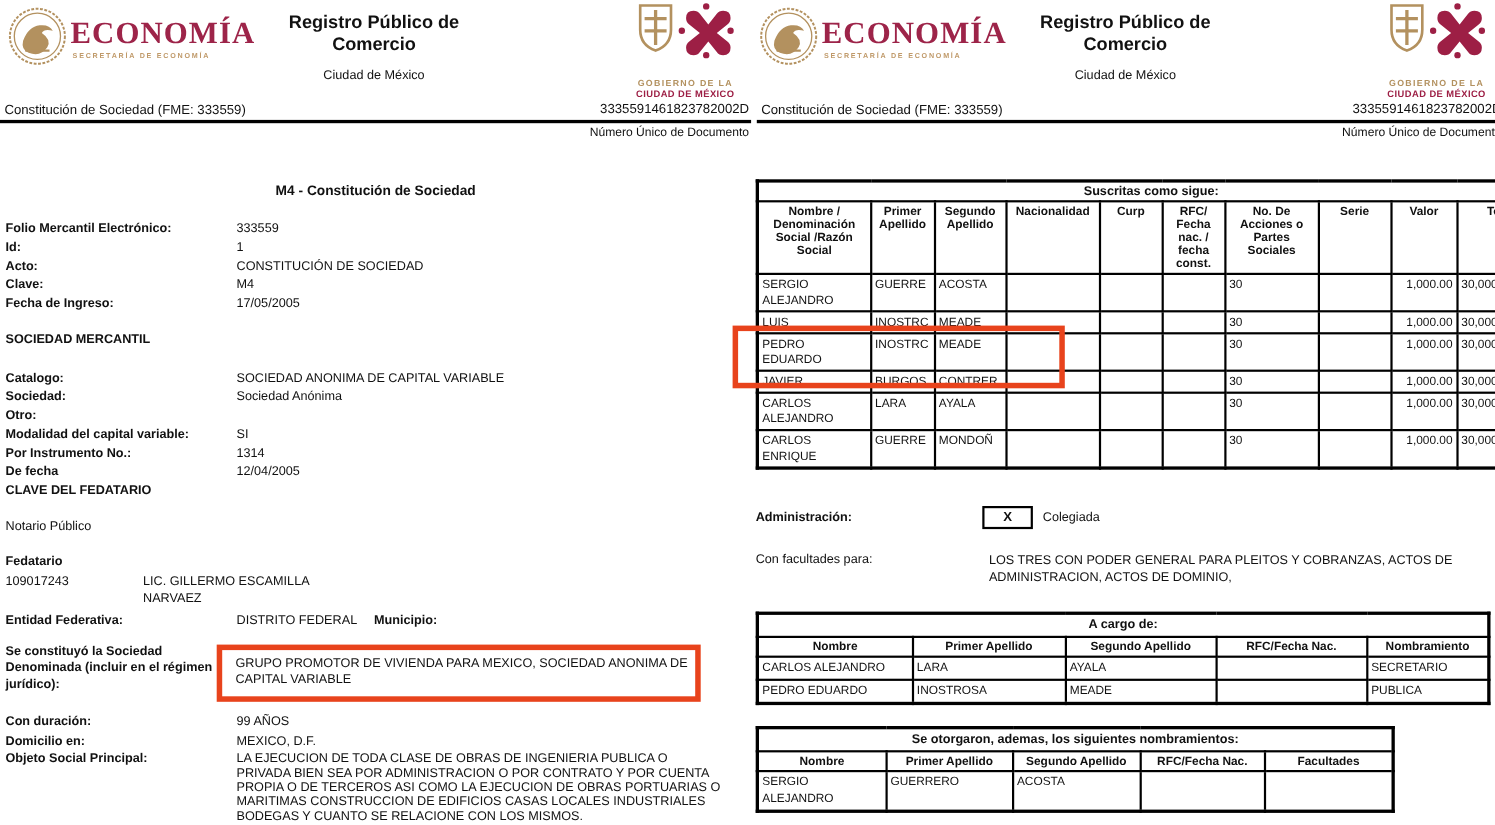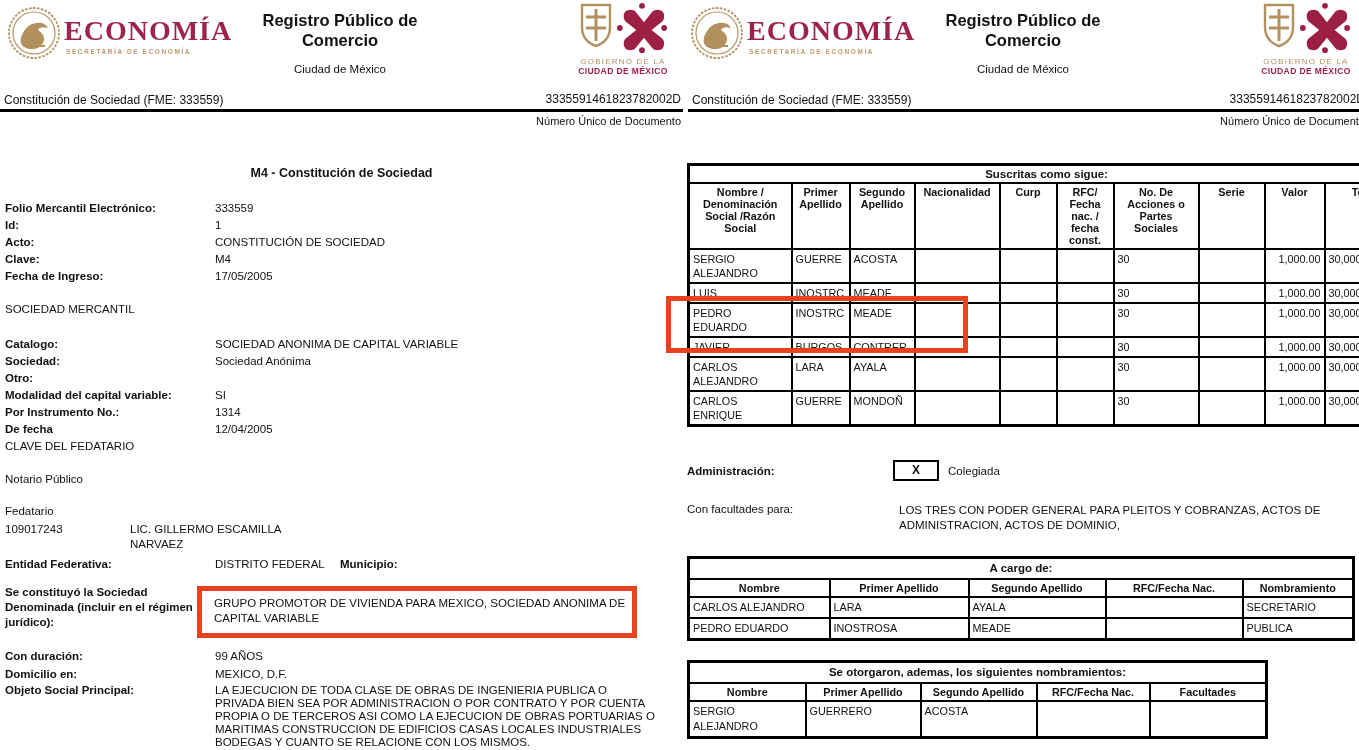--- a/index.html
+++ b/index.html
@@ -18,39 +18,39 @@
   .hdr{position:absolute;top:0;left:0;width:683px;height:90px}
   .eagle{position:absolute;left:7px;top:6px}
   .brand{position:absolute;left:64px;top:16px}
   .brand-name{font-family:"Liberation Serif","DejaVu Serif",serif;font-size:28px;font-weight:bold;color:#9d2449;letter-spacing:1px;line-height:30px}
   .brand-sub{font-size:6.5px;font-weight:bold;color:#c09a6a;letter-spacing:1.6px;margin-top:2px;margin-left:2px}
   .hdr-center{position:absolute;left:196px;top:10px;width:288px;text-align:center}
   .reg-title{font-size:16.5px;font-weight:bold;line-height:20px}
   .ciudad{font-size:11.5px;margin-top:13px}
   .cdmx{position:absolute;left:563px;top:2px;width:120px;text-align:center}
   .cdmx-logos{display:flex;justify-content:center;align-items:flex-start;gap:3px}
-  .gov1{font-size:8px;font-weight:normal;color:#b3915f;letter-spacing:1.2px;margin-top:3px}
+  .gov1{font-size:8px;font-weight:bold;color:#b3915f;letter-spacing:1.2px;margin-top:17px}
   .gov2{font-size:8.5px;font-weight:bold;color:#9d1f45;letter-spacing:.4px}
 
   .docstrip{position:absolute;top:90px;height:19px;border-bottom:3px solid #000}
   .page-left .docstrip{left:0;width:683px}
   .page-right .docstrip{left:5px;width:679px}
   .doc-type{position:absolute;left:4px;top:3px;font-size:12px}
   .doc-num{position:absolute;right:2px;top:2px;font-size:12px}
   .doc-label{position:absolute;right:2px;top:25px;font-size:11px}
 
   
   .m4-title{position:absolute;top:166px;left:0;width:683px;text-align:center;font-weight:bold;font-size:12.5px}
   .blk{position:absolute;left:5px}
   .frow{display:flex;line-height:17px;font-size:11.5px}
   .flabel{width:210px;font-weight:bold;flex-shrink:0}
   .flabel2{width:170px;font-weight:bold;flex-shrink:0}
   .fval{flex:1}
   .fval-mid{width:125px;flex-shrink:0}
-  .sechead{font-weight:normal;font-size:11.5px}
+  .sechead{font-weight:bold;font-size:11.5px}
   .plain{font-size:11.5px}
   .lh13{line-height:13.5px}
   .constit-label{position:absolute;left:5px;top:585px;width:200px;font-weight:bold;font-size:11.5px;line-height:15px}
   .redbox1{position:absolute;left:197px;top:586px;width:418px;border:5px solid #e8431c;background:transparent;padding:5px 0 5px 12px;min-height:32px}
   .redbox1 .fval{font-size:11.5px;line-height:14.5px}
 
   
   .t{border-collapse:collapse;table-layout:fixed;background:#fff}
   .t,.t td,.t th{border:2px solid #000}
   .t{border-width:3px}

